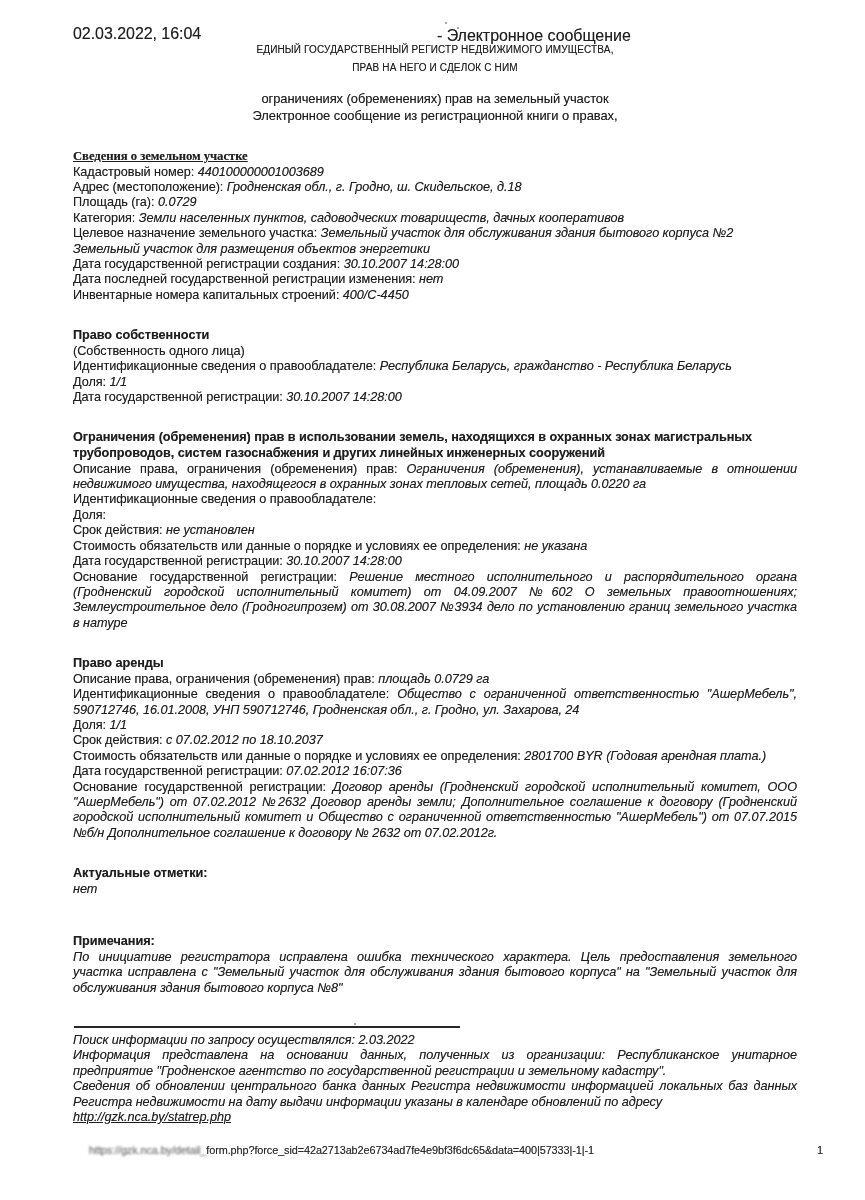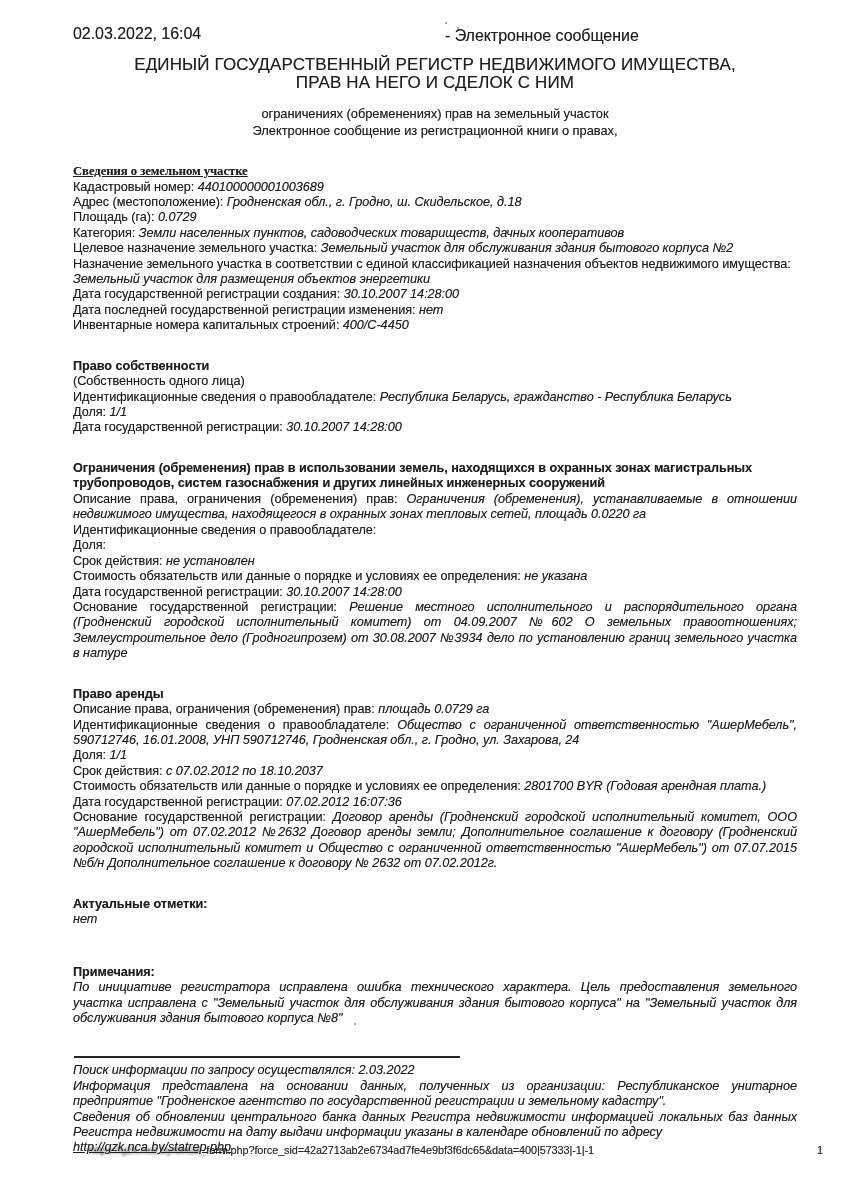--- a/index.html
+++ b/index.html
@@ -4,22 +4,22 @@
 <style>
   html,body { margin:0; padding:0; background:#ffffff; }
   .page {
     position:relative; width:865px; height:1200px; background:#ffffff;
     overflow:hidden; font-family:"Liberation Sans", sans-serif; color:#1e1e1e;
     text-shadow:0 0 0.5px rgba(40,40,40,.55);
   }
   .content { position:absolute; left:73px; top:26px; width:724px; font-size:12.7px; line-height:15.4px; letter-spacing:-0.05px; }
   .print-header { position:relative; height:15px; font-size:16px; }
   .ph-left { position:absolute; left:0; top:0; }
-  .ph-right { position:absolute; left:372px; top:2px; }
-  .title-block { margin-top:15px; text-align:center; font-size:17px; line-height:17.5px; letter-spacing:.15px; }
+  .ph-right { position:absolute; left:364px; top:2px; }
+  .title-block { text-align:center; font-size:10px; line-height:17.5px; letter-spacing:.15px; }
   .subtitle-block { margin-top:14px; text-align:center; font-size:12.9px; line-height:17px; }
   section.doc-section { margin-top:25px; }
   section.doc-section.mt-lg { margin-top:37px; }
   .sec-heading { font-weight:bold; font-size:12.7px; margin:0; line-height:15.6px; text-align:left; }
   .sec-heading.u { text-decoration:underline;font-family:Liberation Serif, serif; }
   p.doc-line { margin:0; text-align:justify; }
   .val { font-style:italic; }
   .block-val .val { display:block; }
   .info-footer { margin-top:30px; font-style:italic; }
   .info-footer .rule { width:386px; height:2px; background:#262626; margin:0 0 5px 1px; }
@@ -64,21 +64,21 @@
   <p class="doc-line"><span class="lbl">Кадастровый номер:</span> <span class="val">440100000001003689</span></p>
 
   <p class="doc-line"><span class="lbl">Адрес (местоположение):</span> <span class="val">Гродненская обл., г. Гродно, ш. Скидельское, д.18</span></p>
 
   <p class="doc-line"><span class="lbl">Площадь (га):</span> <span class="val">0.0729</span></p>
 
   <p class="doc-line"><span class="lbl">Категория:</span> <span class="val">Земли населенных пунктов, садоводческих товариществ, дачных кооперативов</span></p>
 
   <p class="doc-line"><span class="lbl">Целевое назначение земельного участка:</span> <span class="val">Земельный участок для обслуживания здания бытового корпуса №2</span></p>
 
-  <p class="doc-line block-val"><span class="lbl">Назначение земельного участка в соответствии с единой классификацией назначения объектов недвижимого имущества:</span> <span class="val">Земельный участок для размещения объектов энергетики</span></p>
+  <p class="doc-line block-val"> <span class="val">Земельный участок для размещения объектов энергетики</span></p>
 
   <p class="doc-line"><span class="lbl">Дата государственной регистрации создания:</span> <span class="val">30.10.2007 14:28:00</span></p>
 
   <p class="doc-line"><span class="lbl">Дата последней государственной регистрации изменения:</span> <span class="val">нет</span></p>
 
   <p class="doc-line"><span class="lbl">Инвентарные номера капитальных строений:</span> <span class="val">400/С-4450</span></p>
 </div>
   </section>
 
   <section class="doc-section">

